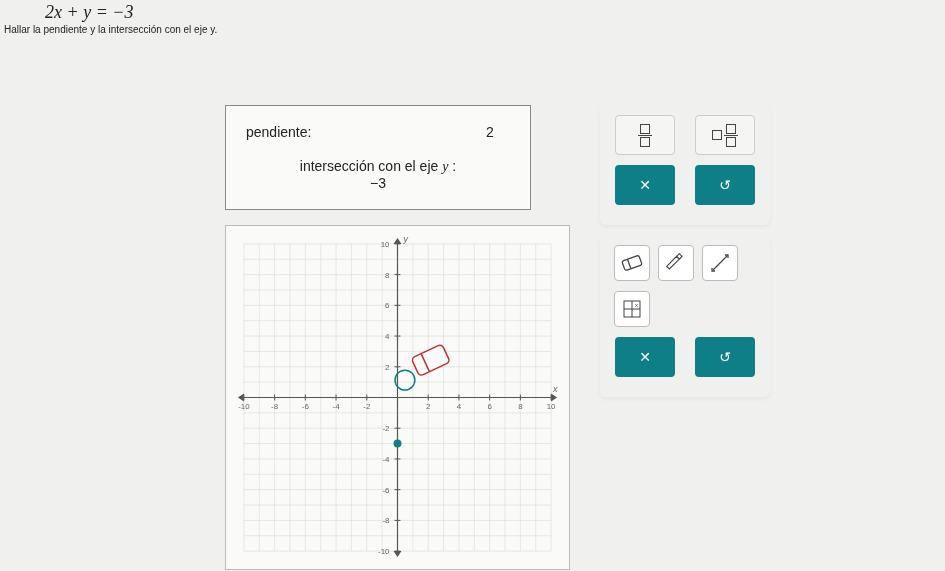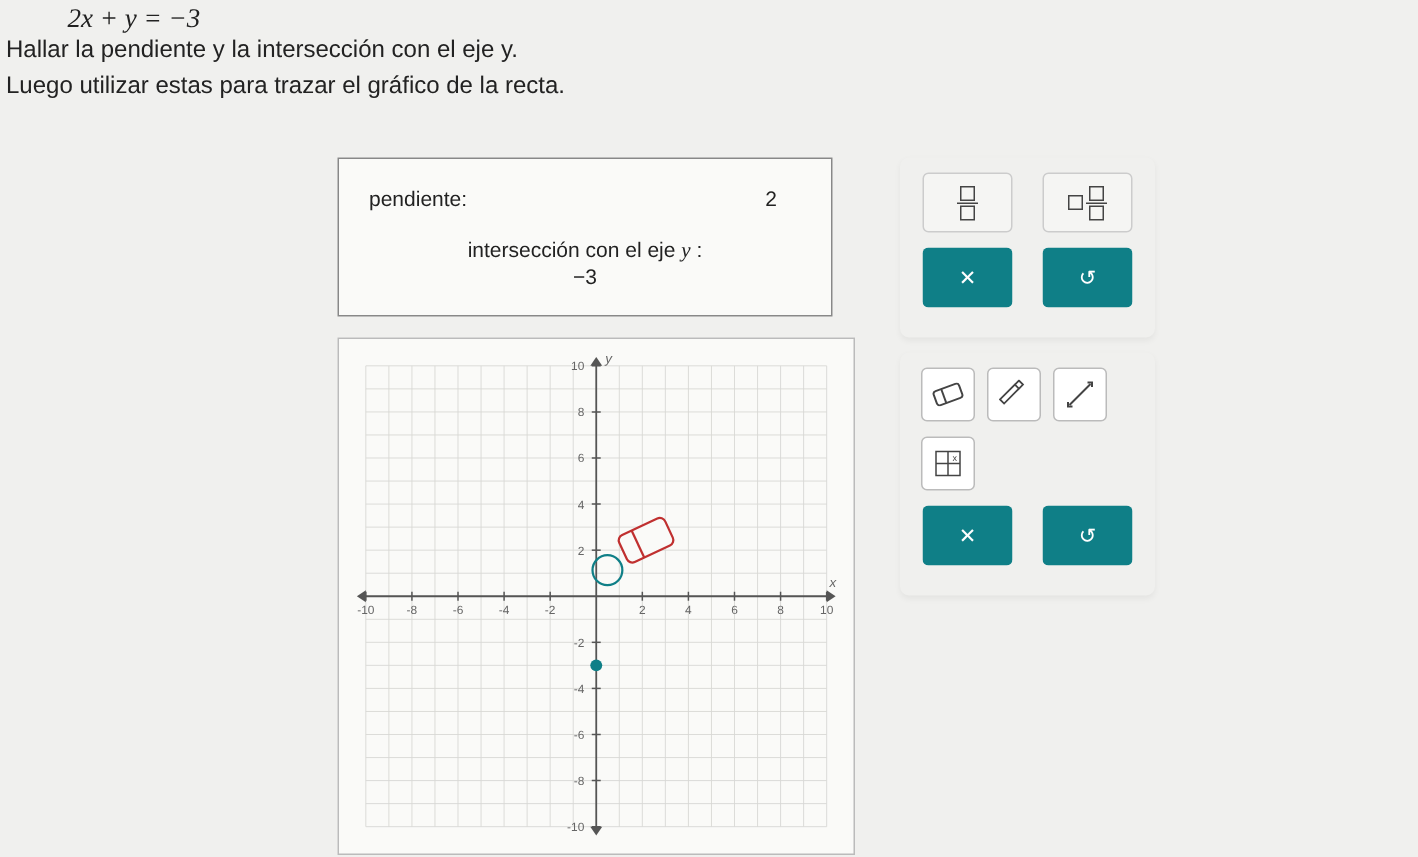--- a/index.html
+++ b/index.html
@@ -1,19 +1,19 @@
 <!DOCTYPE html>
 <html><head>
 <meta charset="utf-8">
 <style>
 * { box-sizing: border-box; margin: 0; padding: 0; }
 body { font-family: Verdana, Geneva, sans-serif; background: #f0f0ee; width: 945px; height: 571px; color: #222; font-size: 14px; position: relative; }
 .equation { position: absolute; top: 2px; left: 45px; font-style: italic; font-family: Georgia, serif; font-size: 18px; }
-.instr { position: absolute; top: 22px; left: 4px; line-height: 1.5; font-size: 16px; }
-.answer-box { position: absolute; top: 105px; left: 225px; width: 330px; border: 1px solid #888; background: #fafaf8; padding: 18px 20px; }
+.instr { position: absolute; top: 22px; left: 4px; line-height: 1.5; font-size: 10px; }
+.answer-box { position: absolute; top: 105px; left: 225px; width: 306px; border: 1px solid #888; background: #fafaf8; padding: 18px 20px; }
 .answer-row { display: flex; justify-content: space-between; align-items: center; margin-bottom: 18px; }
 .answer-row:last-child { margin-bottom: 0; flex-direction: column; }
 .answer-label { font-size: 14px; }
 .answer-label .ital { font-style: italic; font-family: Georgia, serif; }
 .answer-field { width: 40px; text-align: center; font-size: 14px; }
 .tool-panel { position: absolute; top: 105px; left: 600px; width: 170px; background: #f0f0ee; border-radius: 6px; padding: 10px; box-shadow: 0 2px 4px rgba(0,0,0,0.05); }
 .tool-row { display: flex; gap: 20px; justify-content: center; margin-bottom: 10px; }
 .tool-btn { width: 60px; height: 40px; display: flex; align-items: center; justify-content: center; border-radius: 4px; cursor: pointer; border: 1px solid transparent; }
 .tool-btn.grey { background: #f5f5f3; border: 1px solid #ccc; }
 .tool-btn.teal { background: #0f7f87; color: #fff; }
@@ -28,21 +28,20 @@
 .tool-row.small { gap: 8px; justify-content: flex-start; padding-left: 4px; }
 .tool-row.actions { gap: 20px; justify-content: center; margin-top: 8px; }
 </style>
 </head>
 <body>
 
 <div class="equation">2x + y = −3</div>
 
 <div class="instr">
   <div>Hallar la pendiente y la intersección con el eje y.</div>
-  <div>Luego utilizar estas para trazar el gráfico de la recta.</div>
 </div>
 
 <div class="answer-box">
   <div class="answer-row">
     <span class="answer-label">pendiente:</span>
     <span class="answer-field">2</span>
   </div>
   <div class="answer-row">
     <span class="answer-label">
       <span>intersección con el eje </span><span class="ital">y</span><span> :</span>

